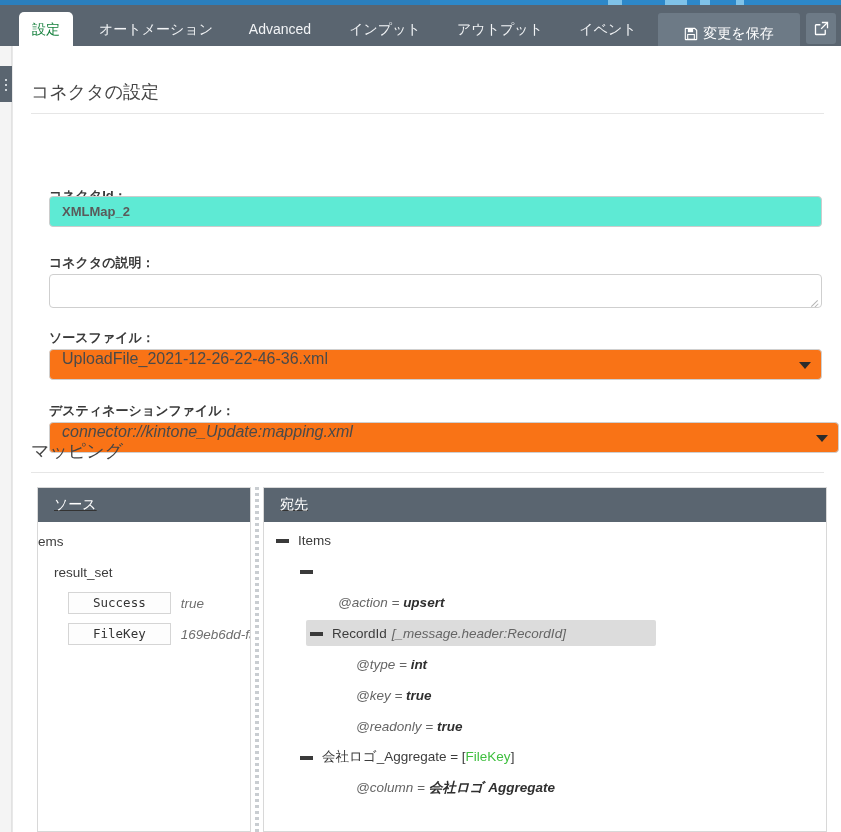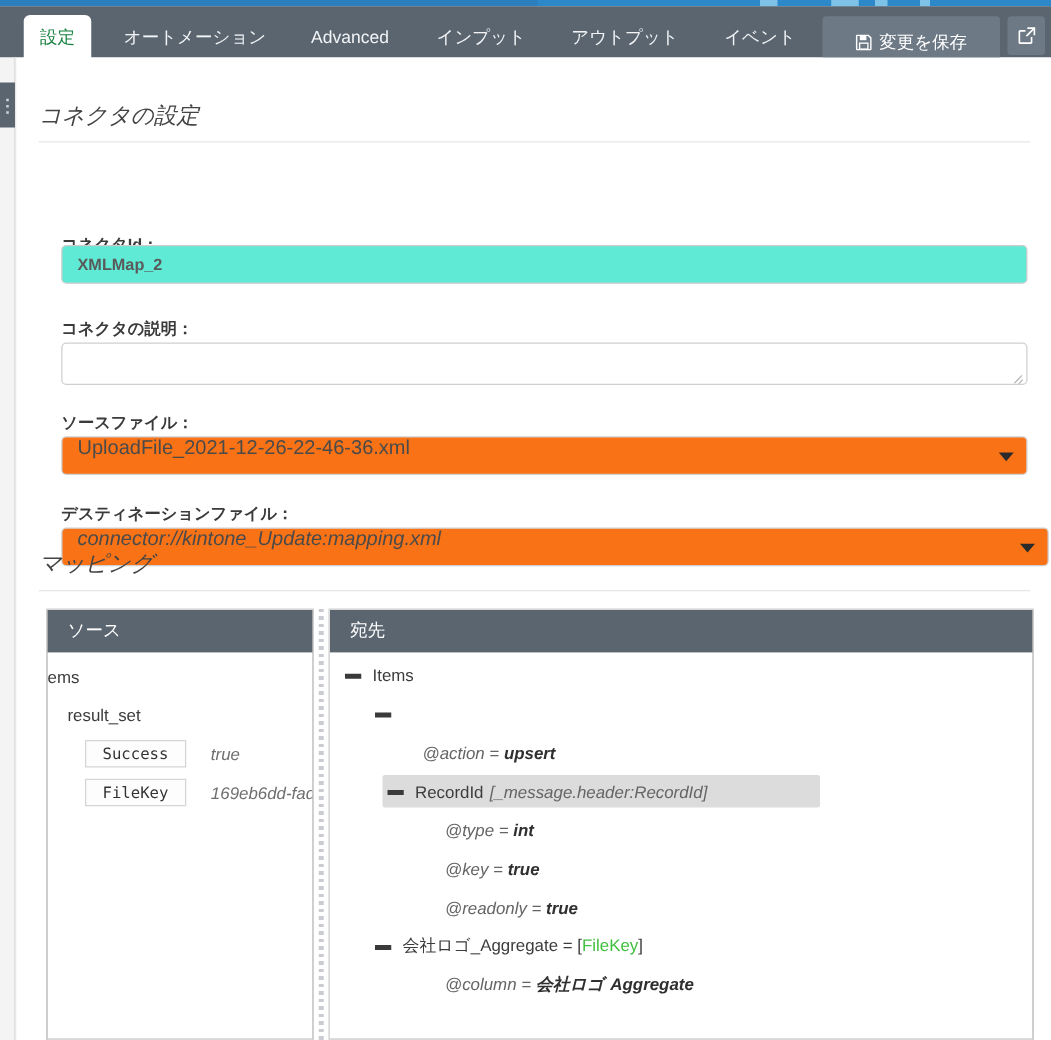--- a/index.html
+++ b/index.html
@@ -122,21 +122,20 @@
     overflow: hidden;
   }
 
   .section-title {
     position: absolute;
     left: 18px;
     font-size: 18px;
     font-weight: 400;
     color: #444444;
     white-space: nowrap;
-    font-style: italic;
   }
   .section-rule {
     position: absolute;
     left: 18px;
     height: 1px;
     background: #e6e6e6;
   }
 
   .field-label {
     position: absolute;
@@ -233,22 +232,23 @@
     position: absolute;
     left: 24px; top: 441px;
     width: 790px; height: 345px;
   }
   .map-panel {
     position: absolute;
     top: 0;
     height: 345px;
     box-sizing: border-box;
     border: 1px solid #d8d8d8;
-    background: #a3a3a3;
-    overflow: hidden;
+    background: #0369a1;
+    overflow: hidden;
+    text-decoration: underline;
   }
   .map-panel.src  { left: 0px;   width: 214px; }
   .map-panel.dest { left: 226px; width: 564px; }
 
   .map-head {
     height: 34px;
     background: #5a6570;
     color: #ffffff;
     font-size: 14px;
     display: flex;
@@ -307,23 +307,23 @@
     background: #3a3a3a;
   }
 
   .mono-box {
     font-family: "DejaVu Sans Mono", "Liberation Mono", monospace;
     font-size: 12.5px;
     color: #333333;
     border: 1px solid #d5d5d5;
     border-radius: 0;
     background: #fdfdfd;
-    padding: 3px 13px;
+    padding: 3px 24px;
     line-height: 14px;
-    margin-right: 20px;
+    margin-right: 10px;
   }
   .val-italic {
     font-style: italic;
     color: #6f6f6f;
     font-size: 13.5px;
   }
   .kw-italic { font-style: italic; color: #656565; }
   .kw-bold   { font-weight: bold; font-style: italic; color: #2f2f2f; }
   .green     { color: #3fbf3f; }
   .plain     { color: #3c3c3c; }

